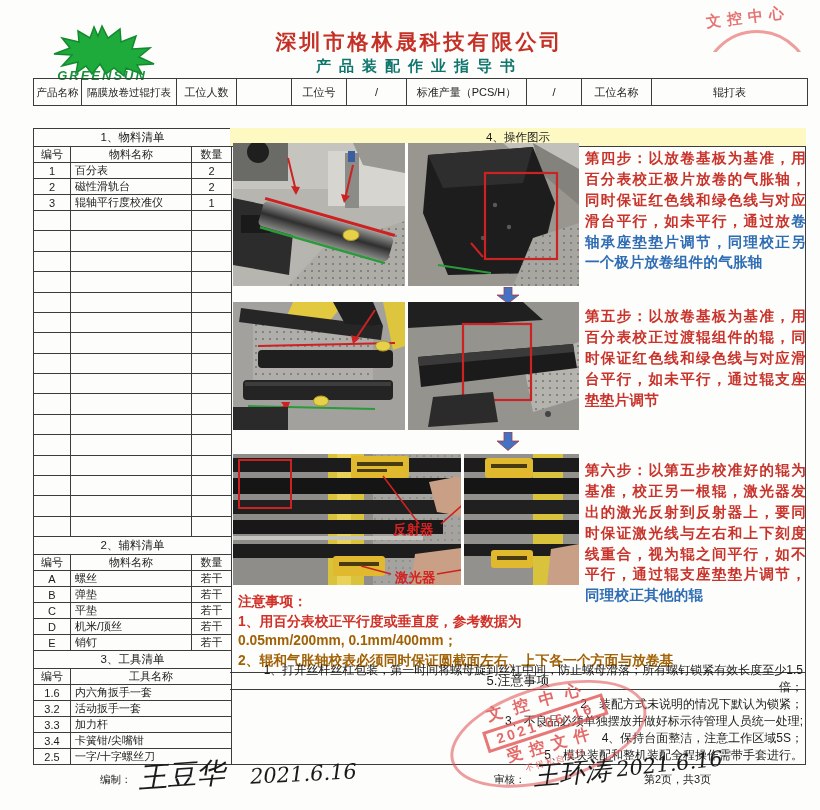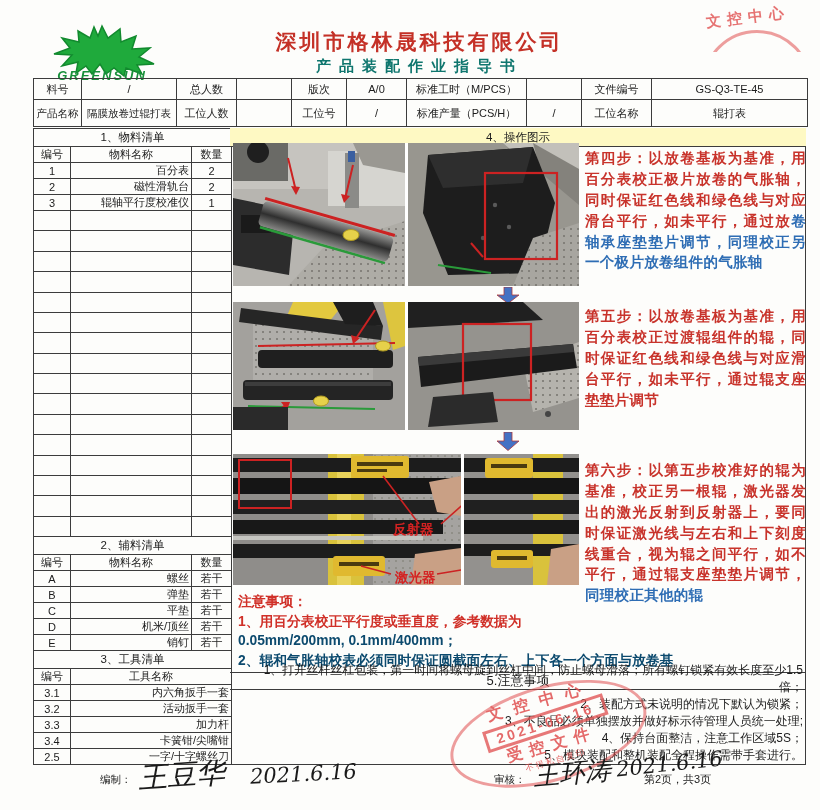--- a/index.html
+++ b/index.html
@@ -21,39 +21,39 @@
   .info-table .r2 td { height:27px; }
   .info-table .wrap2 { white-space:normal; line-height:1.15; font-size:10.5px; }
 
   .left-table { position:absolute; left:33px; top:128px; width:198px; height:637px; }
   .left-table td { font-size:11px; }
   .t-title td { height:18px; font-size:11.5px; }
   .t-head td { height:16px; }
   .t-row td { height:16px; }
   .t-aux td { height:15px; }
   .t-tool td { height:15px; }
-  .cell-left { text-align:right; padding-left:4px; }
+  .cell-left { text-align:left; padding-left:4px; }
 
   .main-box { position:absolute; left:33px; top:128px; width:773px; height:637px; border:1px solid #3c3c3c; }
   .ops-title { position:absolute; left:230px; top:128px; width:576px; height:19px; border-bottom:1px solid #3c3c3c;
     line-height:18px; text-align:center; font-size:11.5px; background:#fef9c3; }
   .notes-title { position:absolute; left:230px; top:672px; width:576px; height:18px; border-top:1px solid #3c3c3c;
     border-bottom:1px solid #3c3c3c; line-height:16px; text-align:center; font-size:13px; }
   .notes-list { position:absolute; left:241px; top:662px; width:562px; font-size:12px; line-height:1.42; color:#1c1c1c;text-align:right; }
 
   .photo-svg { position:absolute; }
   .step { position:absolute; width:221px; font-weight:bold; font-size:14.5px; line-height:1.44;
     text-align:justify; letter-spacing:0.3px; }
   .step .red { color:#c8332b; }
   .step .blue { color:#2e6db4; }
   .dn-arrow { position:absolute; }
 
   .cautions { position:absolute; left:238px; top:592px; width:566px; font-weight:bold; font-size:13.8px; line-height:1.42; }
   .c-red { color:#d03028; }
-  .c-blue { color:#0c4a6e; }
+  .c-blue { color:#a16207; }
 
   
   .stamp { position:absolute; left:442px; top:688px; width:210px; height:100px; pointer-events:none; }
   .stamp-inner { position:absolute; left:8px; top:2px; width:194px; text-align:center; color:#e05050;
     transform:rotate(-16deg); opacity:0.85; }
   .stamp-ellipse { position:absolute; left:-4px; top:-4px; width:202px; height:96px;
     border:3px solid rgba(224,80,80,.65); border-radius:50%; }
   .stamp-arc { font-size:16px; font-weight:bold; letter-spacing:11px; }
   .stamp-date { display:inline-block; border:3px solid rgba(224,80,80,.9); padding:0 9px; margin-top:1px;
     font-size:14px; font-weight:bold; letter-spacing:3px; transform:rotate(-2deg); }
@@ -99,32 +99,20 @@
         <col style="width:60px">
         <col style="width:55px">
         <col style="width:55px">
         <col style="width:60px">
         <col style="width:120px">
         <col style="width:55px">
         <col style="width:70px">
         <col style="width:156px">
       </colgroup>
     <tbody>
-        <tr class="r1">
-      <td>料号</td>
-      <td>/</td>
-      <td>总人数</td>
-      <td></td>
-      <td>版次</td>
-      <td>A/0</td>
-      <td>标准工时（M/PCS）</td>
-      <td></td>
-      <td>文件编号</td>
-      <td>GS-Q3-TE-45</td>
-    </tr>
     <tr class="r2">
       <td class="wrap2">产品名称</td>
       <td class="wrap2">隔膜放卷过辊打表</td>
       <td>工位人数</td>
       <td></td>
       <td>工位号</td>
       <td>/</td>
       <td>标准产量（PCS/H）</td>
       <td>/</td>
       <td>工位名称</td>
@@ -279,21 +267,21 @@
       <td>若干</td>
     </tr>
     <tr class="t-title">
           <td colspan="3">3、工具清单</td>
         </tr>
     <tr class="t-head">
       <td>编号</td>
       <td colspan="2">工具名称</td>
     </tr>
     <tr class="t-tool">
-      <td>3.1</td>
+      <td>1.6</td>
       <td colspan="2" class="cell-left">内六角扳手一套</td>
     </tr>
     <tr class="t-tool">
       <td>3.2</td>
       <td colspan="2" class="cell-left">活动扳手一套</td>
     </tr>
     <tr class="t-tool">
       <td>3.3</td>
       <td colspan="2" class="cell-left">加力杆</td>
     </tr>

